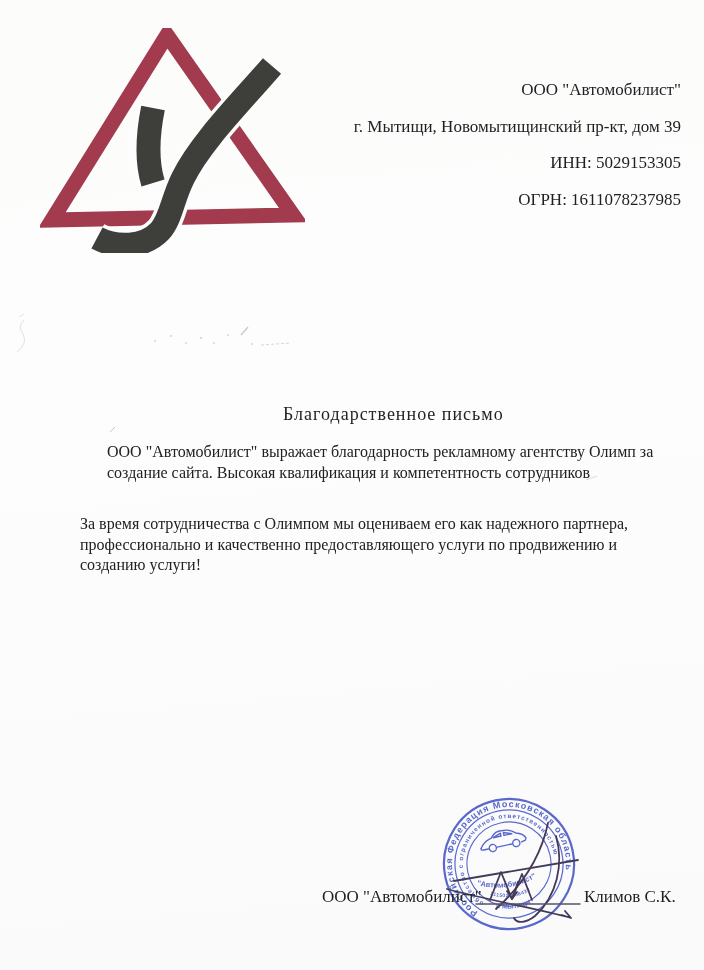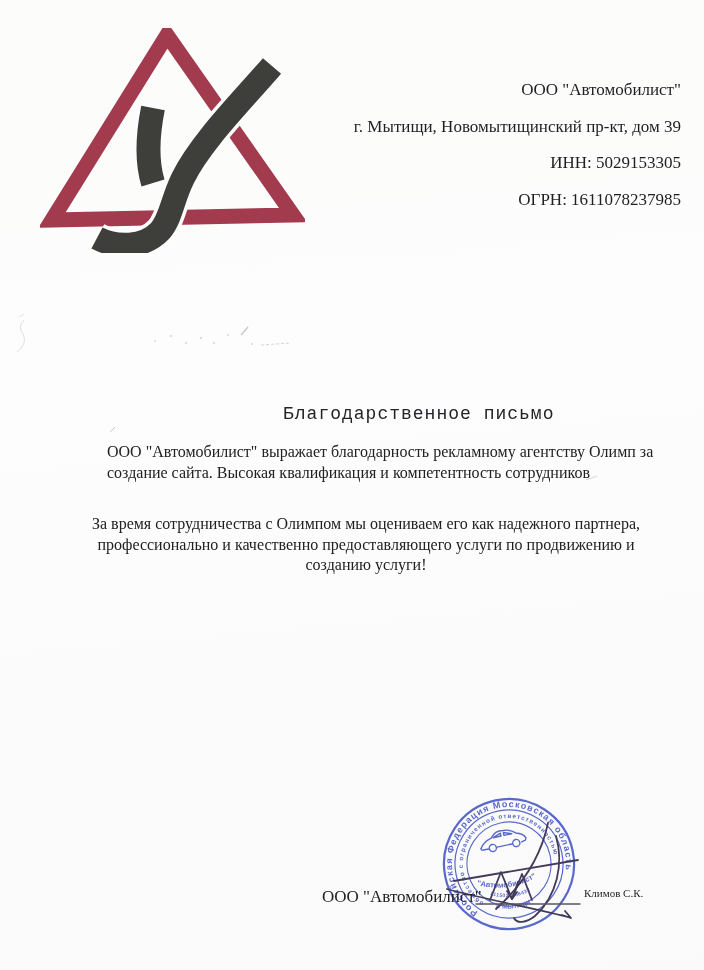--- a/index.html
+++ b/index.html
@@ -14,29 +14,28 @@
   
   .letterhead{
     top:72px;right:23px;width:420px;
     text-align:right;font-size:17px;line-height:36.5px;
     color:#1f1f22;white-space:nowrap;
   }
   
   .letter-title{
     top:404px;left:283px;font-size:18px;letter-spacing:1px;color:#242428;
     white-space:nowrap;
-    font-family:Liberation Mono, monospace;
   }
   
   .para{font-size:16px;line-height:20.6px;color:#212124;}
   .para1{top:442px;left:107px;width:548px;text-align:left;}
-  .para2{top:514px;left:80px;width:572px;text-align:center;}
+  .para2{top:514px;left:80px;width:572px;text-align:left;}
   
   .signoff-company{top:887px;left:322px;font-size:17px;white-space:nowrap;color:#1f1f22;}
-  .signoff-name{top:887px;left:584px;font-size:11px;white-space:nowrap;color:#1f1f22;text-align:right;}
+  .signoff-name{top:887px;left:584px;font-size:17px;white-space:nowrap;color:#1f1f22;text-align:right;}
   
   .stamp{top:787px;left:432px;opacity:.92;}
   .stamp text{font-family:"Liberation Sans", sans-serif;font-weight:bold;fill:#4c5cc8;}
   .stamp .ring{stroke:#4c5cc8;fill:none;}
   .stamp .car{stroke:#4c5cc8;fill:none;stroke-width:1.4;stroke-linecap:round;stroke-linejoin:round;}
   
   .signature path{stroke:#433a59;fill:none;stroke-width:1.8;stroke-linecap:round;stroke-linejoin:round;}
   .signature .thin{stroke:#5a5560;stroke-width:1.3;}
   
   .artifacts{top:0;left:0;pointer-events:none;}

